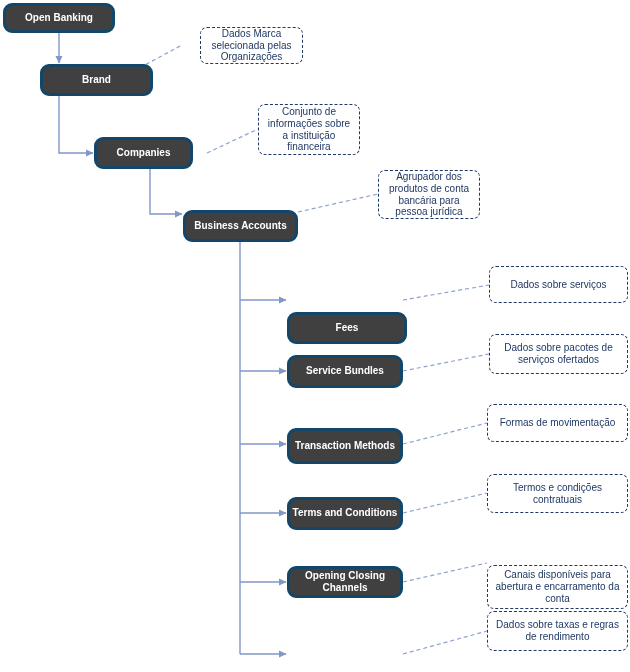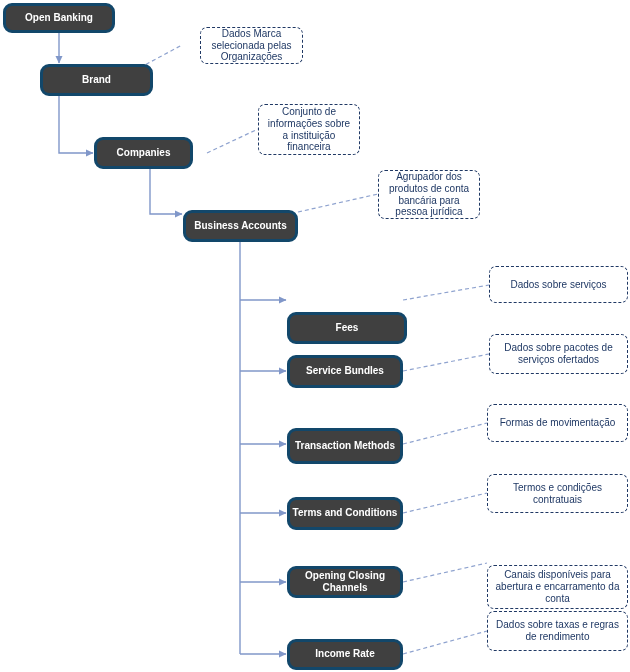--- a/index.html
+++ b/index.html
@@ -101,23 +101,20 @@
   </div>
   <div class="node" id="n-transaction-methods">
     <span>Transaction Methods</span>
   </div>
   <div class="node" id="n-terms-and-conditions">
     <span>Terms and Conditions</span>
   </div>
   <div class="node wrap" id="n-opening-closing-channels">
     <span>Opening Closing Channels</span>
   </div>
-  <div class="node" id="n-income-rate">
-    <span>Income Rate</span>
-  </div>
 
   <div class="note" id="note-brand">
     <span>Dados Marca selecionada pelas Organizações</span>
   </div>
   <div class="note" id="note-business-accounts">
     <span>Agrupador dos produtos de conta bancária para pessoa jurídica</span>
   </div>
   <div class="note" id="note-companies">
     <span>Conjunto de informações sobre a instituição financeira</span>
   </div>

